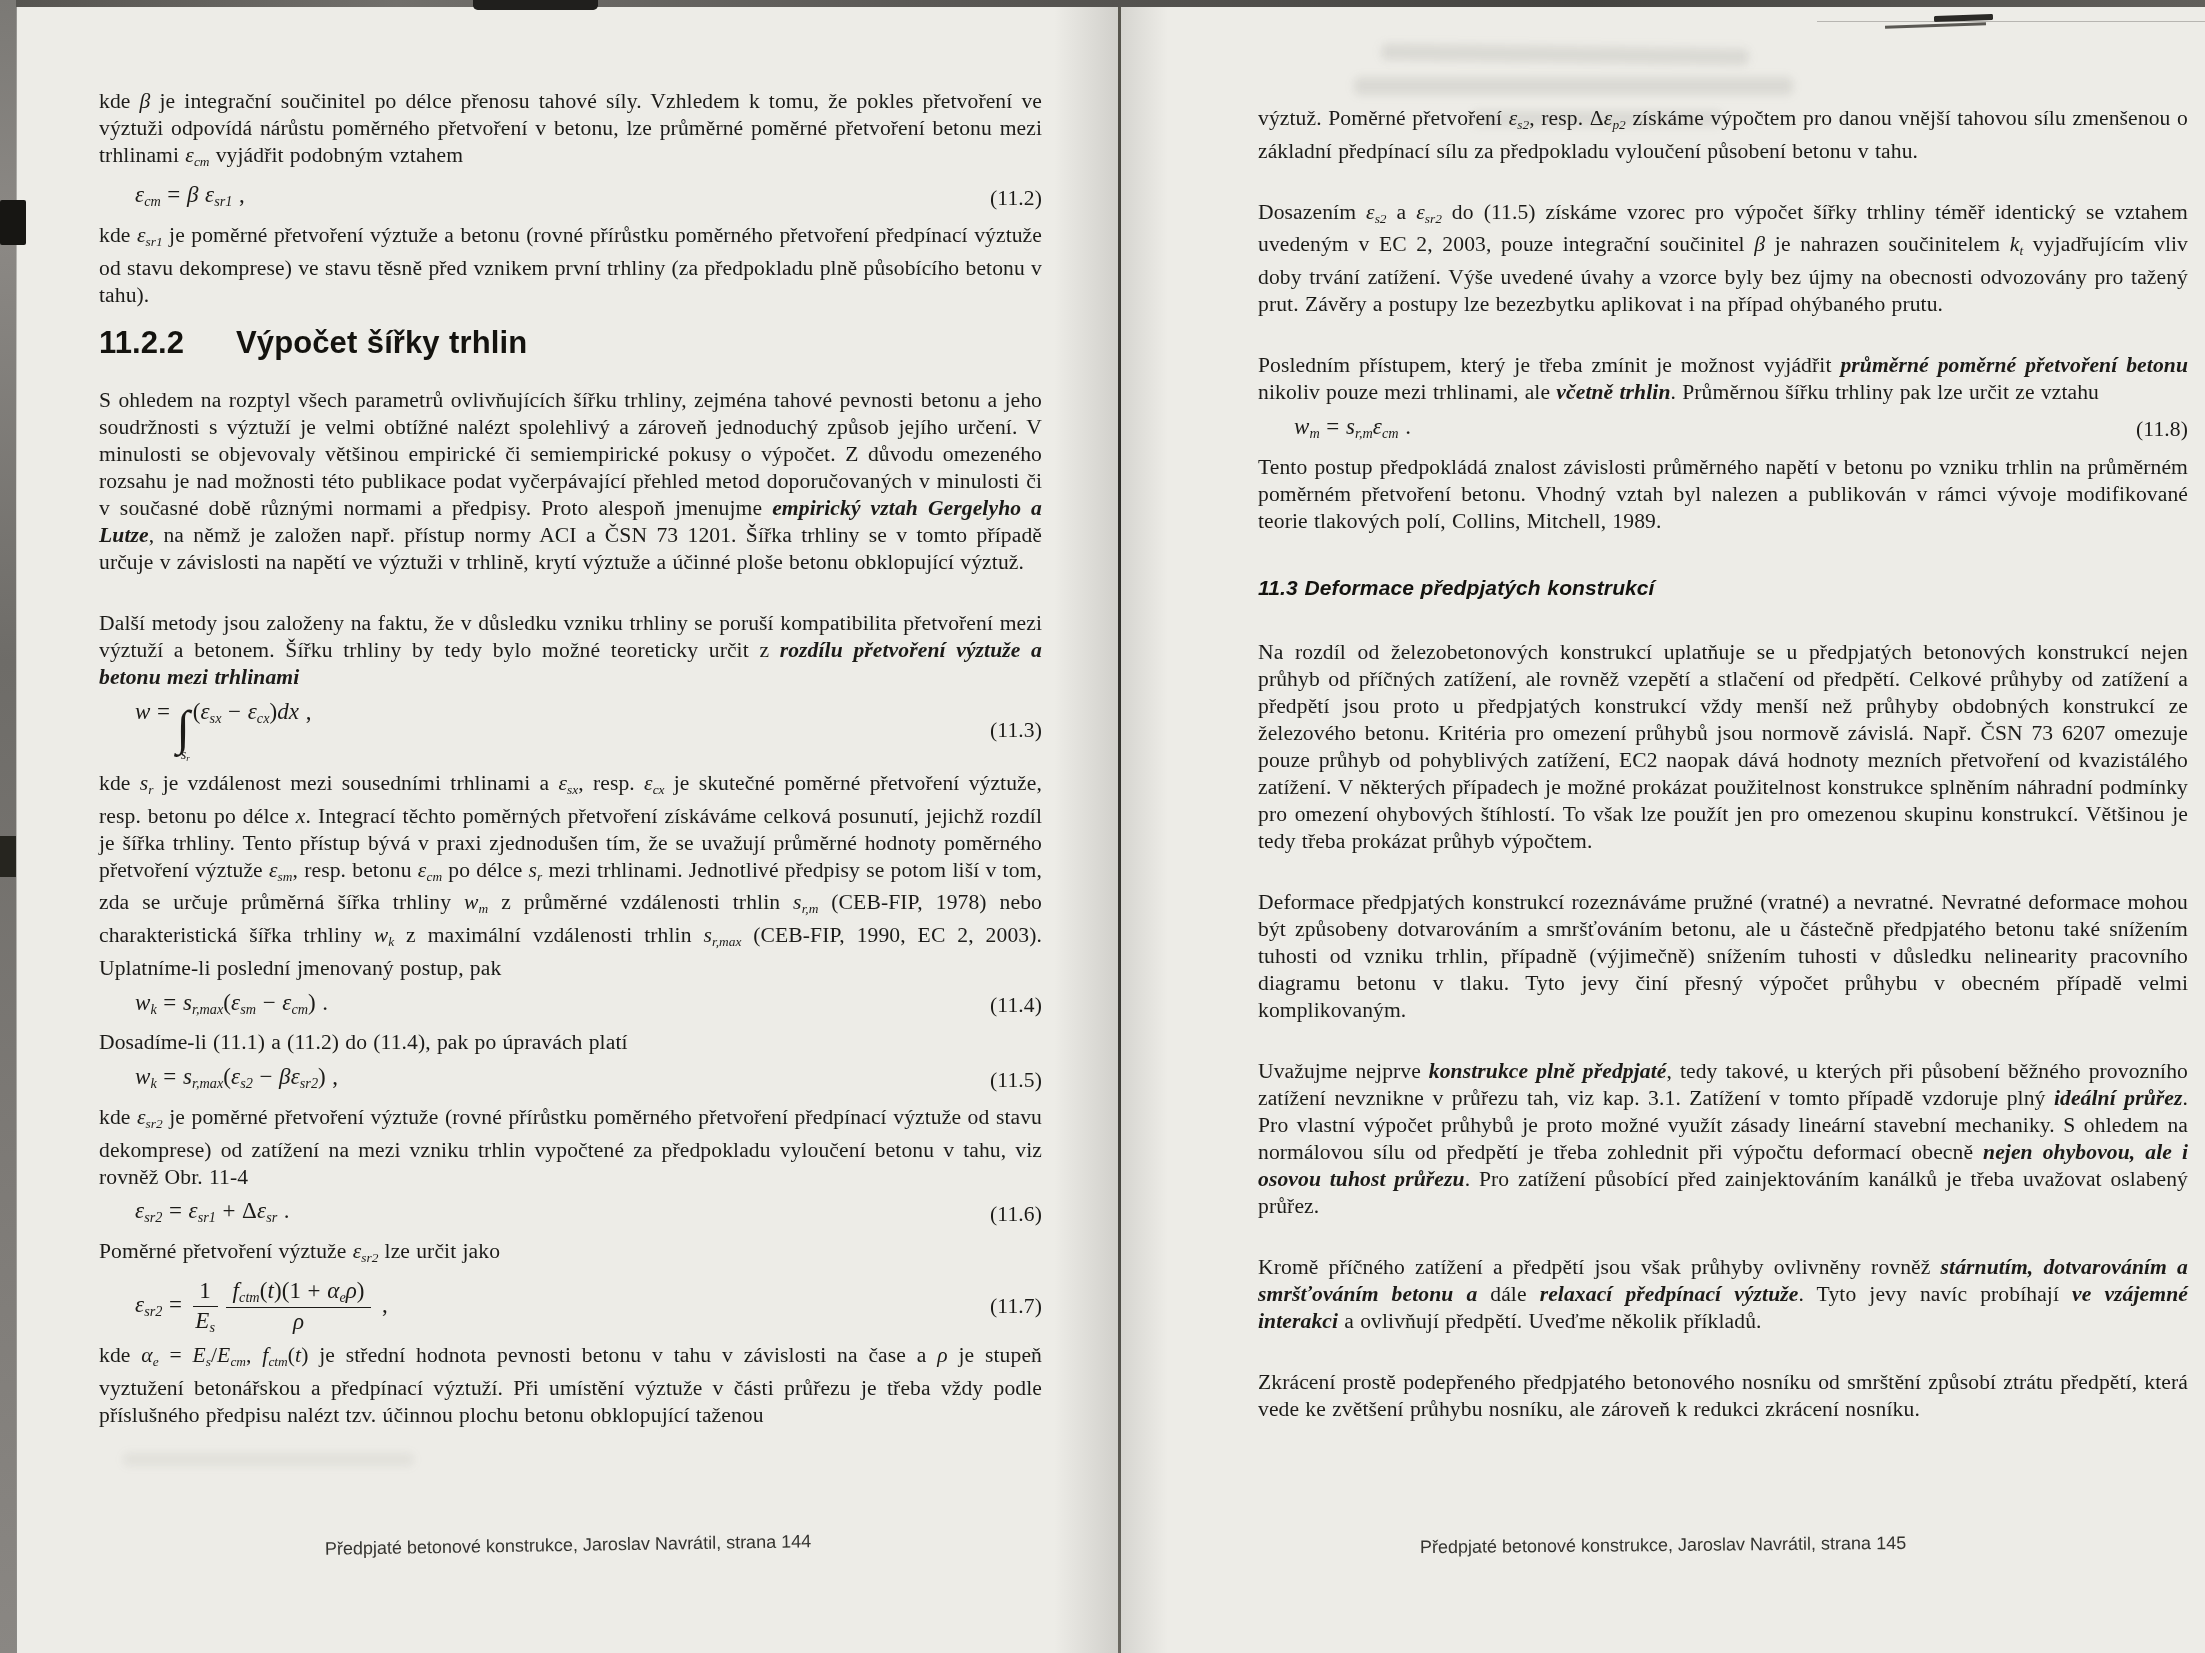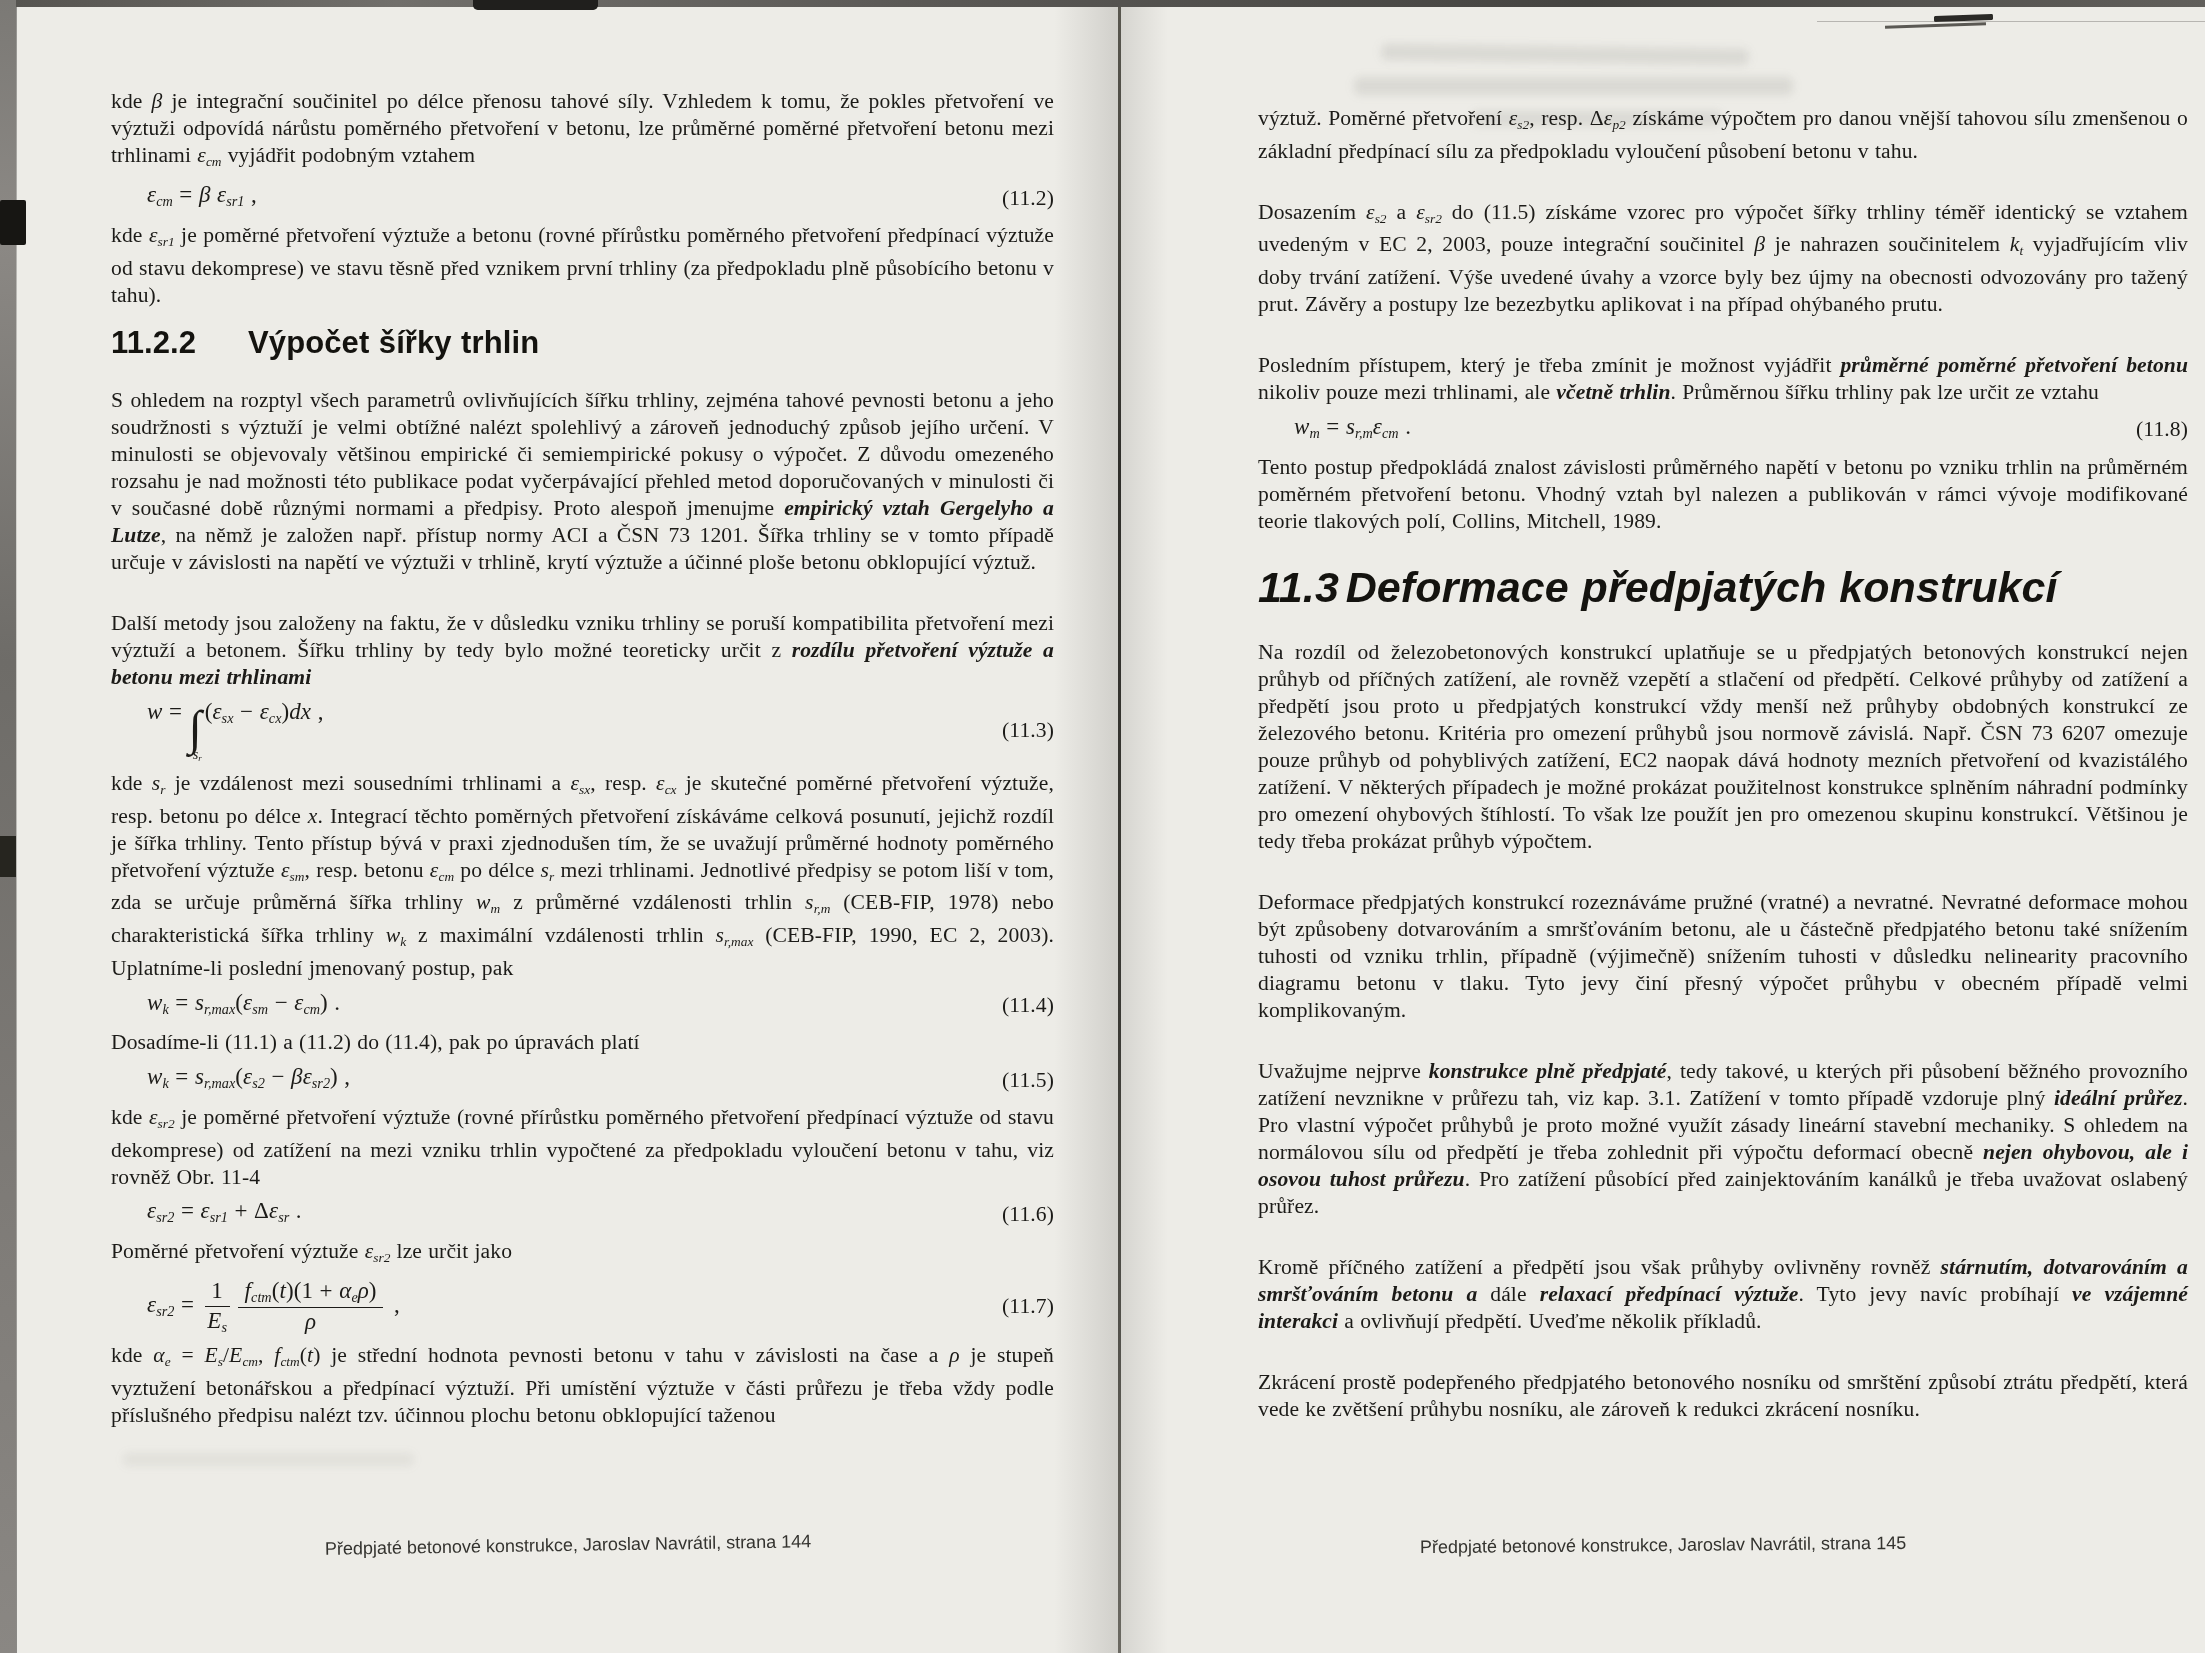--- a/index.html
+++ b/index.html
@@ -42,21 +42,21 @@
   .ghost-bar{position:absolute;background:rgba(108,106,100,.14);filter:blur(4px);
     border-radius:6px;z-index:0;}
   .ghost-a{left:260px;top:46px;width:368px;height:17px;transform:rotate(.8deg);}
   .ghost-b{left:233px;top:77px;width:439px;height:17.6px;}
   .ghost-c{left:351px;top:111px;width:250px;height:15px;}
   .ghost-d{left:108px;top:1446px;width:291px;height:13.5px;background:rgba(108,106,100,.09);}
 
   
   .textcol{position:absolute;text-align:justify;font-size:21.6px;line-height:27px;z-index:1;
     letter-spacing:0.1px;word-spacing:0.7px;}
-  .tleft{left:96px;top:81px;width:943px;}
+  .tleft{left:84px;top:81px;width:943px;}
   .tright{left:137px;top:105px;width:930px;}
   .para{margin:0;}
   .mt{margin-top:34px;}
   .it{font-style:italic;}
   .bd{font-weight:bold;}
   .sb{font-size:.62em;vertical-align:-.28em;letter-spacing:0;}
 
   .eqrow{display:flex;justify-content:space-between;align-items:center;
     margin:6.8px 0;font-size:23px;}
   .eq{display:inline-block;margin-left:36px;}
@@ -66,21 +66,21 @@
   .fnum{border-bottom:1.4px solid currentColor;padding:0 6.8px 1.4px;}
   .fden{padding-top:1.4px;}
   .intwrap{display:inline-flex;flex-direction:column;align-items:flex-start;
     vertical-align:-1.1em;margin-right:2.7px;line-height:1;}
   .intsign{font-size:2.1em;line-height:.9;}
   .intsub{font-size:.62em;padding-left:4px;margin-top:-2.7px;}
 
   .heading1{font-family:"Liberation Sans",sans-serif;font-weight:700;font-size:31px;
     display:flex;gap:52px;margin:20px 0 31px 0;text-align:left;color:#14130f;}
   .heading2{font-family:"Liberation Sans",sans-serif;font-weight:700;font-style:italic;
-    font-size:43px;display:flex;gap:6.8px;margin:39px 0 38px 0;text-align:left;color:#14130f;}
+    font-size:21px;display:flex;gap:6.8px;margin:39px 0 38px 0;text-align:left;color:#14130f;}
 
   .footer{position:absolute;left:0;width:100%;text-align:center;z-index:1;
     font-family:"Liberation Sans",sans-serif;font-size:18px;color:#34332f;}
   .f144{top:1528px;transform:rotate(-.9deg);}
   .f145{top:1535px;transform:rotate(-.5deg);}
 </style>
 </head>
 <body>
 
 <div class="scan">

